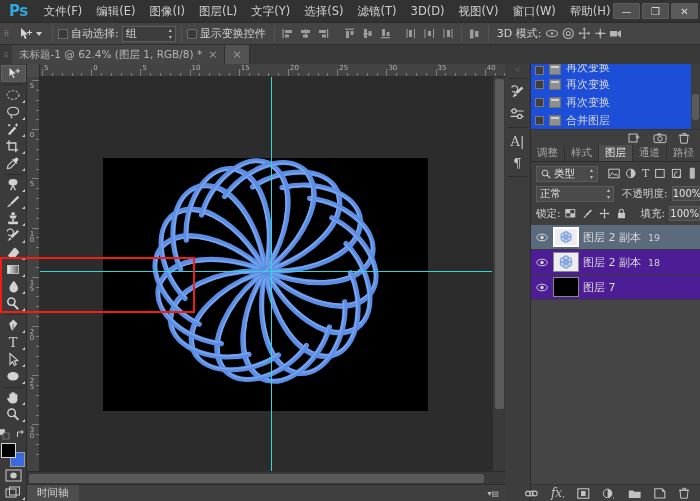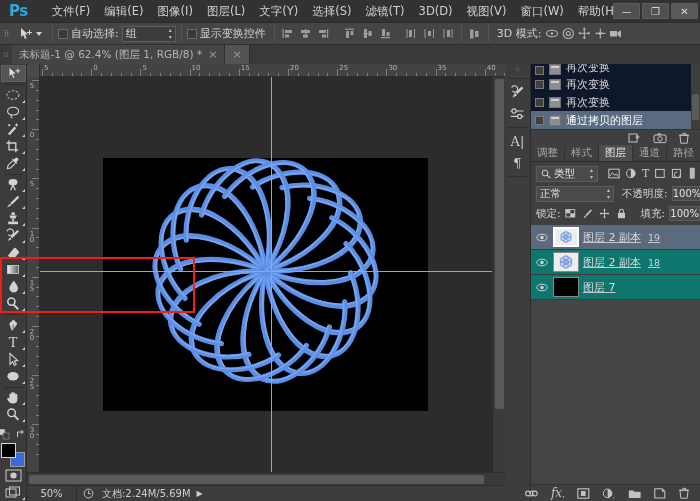--- a/index.html
+++ b/index.html
@@ -125,40 +125,40 @@
   .mini-ic { width: 24px; height: 22px; display: flex; align-items: center; justify-content: center; color: #c9c9c9; }
   .mini-sep { width: 20px; height: 1px; background: #2e2e2e; margin: 2px 0; }
 
   .panels { flex: 1 1 auto; display: flex; flex-direction: column; min-width: 0; }
   .panel-tabs { height: 17px; background: #383838; display: flex; align-items: stretch; border-bottom: 1px solid #2c2c2c; position: relative; }
   .ptab { padding: 0 6px; display: flex; align-items: center; font-size: 10.5px; color: #a8a8a8; background: #3f3f3f; border-right: 1px solid #313131; white-space: nowrap; }
   .ptab.active { background: #4e4e4e; color: #e4e4e4; }
   .pmenu { margin-left: auto; display: flex; align-items: center; padding: 0 4px; color: #bbb; font-size: 9px; gap: 2px; }
 
   
-  .history-body { background: #0f172a; flex: 0 0 auto; position: relative; }
+  .history-body { background: #1d4ed8; flex: 0 0 auto; position: relative; }
   .hrow { height: 18px; display: flex; align-items: center; gap: 5px; padding-left: 4px; font-size: 11px; color: #d6d6d6; }
   .hrow.sel { background: #5a6b80; color: #fff; }
   .hchk { width: 9px; height: 9px; border: 1px solid #797979; background: #3f3f3f; flex: 0 0 9px; }
   .hico { width: 12px; height: 11px; background: #8e8e8e; border: 1px solid #707070; flex: 0 0 12px; position: relative; }
   .hico:after { content:''; position:absolute; left:1px; top:1px; right:1px; height:2px; background:#cfcfcf; }
   .hscrollbar { position: absolute; right: 0; top: 0; bottom: 0; width: 9px; background: #3e3e3e; }
   .panel-footer { height: 16px; background: #3f3f3f; display: flex; align-items: center; justify-content: flex-end; gap: 11px; padding-right: 10px; border-top: 1px solid #333; }
   .pf-ic { color: #c2c2c2; display: flex; align-items: center; }
 
   
   .layers-ctl { background: #3f3f3f; padding: 3px 5px; display: flex; flex-direction: column; gap: 3px; }
   .lrow { display: flex; align-items: center; gap: 4px; height: 17px; }
   .kind-box { display:flex; align-items:center; gap:3px; background:#4a4a4a; border:1px solid #5c5c5c; height:16px; padding:0 4px; min-width:62px; }
   .kind-filters { display: flex; gap: 5px; align-items: center; margin-left: 6px; color:#c8c8c8; }
   .blend-sel { background: #4a4a4a; border: 1px solid #5c5c5c; height: 16px; flex: 0 0 78px; display:flex; align-items:center; justify-content:space-between; padding: 0 3px; font-size:10.5px; color:#e0e0e0; }
   .num-box { background: #4a4a4a; border: 1px solid #5c5c5c; height: 15px; min-width: 31px; display:flex; align-items:center; justify-content:center; font-size:10px; color:#e2e2e2; }
   .lock-icons { display: flex; gap: 6px; align-items: center; color: #c6c6c6; }
 
-  .layerlist { background: #0f766e; position: relative; text-decoration: underline; }
+  .layerlist { background: #4c1d95; position: relative; }
   .layer {
     height: 25px; display: flex; align-items: center; gap: 4px; padding-left: 3px;
     border-bottom: 1px solid #3a3a3a; font-size: 11px; color: #dcdcdc;
   }
   .layer.sel { background: #5c6a7d; }
   .eye { width: 15px; display: flex; align-items: center; justify-content: center; color: #cfcfcf; }
   .thumb { width: 26px; height: 20px; background: #000; border: 1px solid #888; flex: 0 0 26px; position: relative; overflow: hidden; }
   .thumb.selected-outline { border: 2px solid #fff; }
   .layer-name { white-space: nowrap; }
   .layer-sub { font-size: 9.5px; color: #d0d0d0; }
@@ -169,21 +169,21 @@
 
   svg { display: block; }
 </style>
 </head>
 <body>
 
 <div class="app">
 
   <div class="menubar">
     <div class="ps-logo">Ps</div>
-    <div id="menuitems" style="display:flex;margin-left:8px;">
+    <div id="menuitems" style="display:flex;">
         <div class="menu-item">文件(F)</div>
         <div class="menu-item">编辑(E)</div>
         <div class="menu-item">图像(I)</div>
         <div class="menu-item">图层(L)</div>
         <div class="menu-item">文字(Y)</div>
         <div class="menu-item">选择(S)</div>
         <div class="menu-item">滤镜(T)</div>
         <div class="menu-item">3D(D)</div>
         <div class="menu-item">视图(V)</div>
         <div class="menu-item">窗口(W)</div>
@@ -712,32 +712,24 @@
           <div class="guide-v" id="guidev" style="left: 231px;"></div>
           <div class="guide-h" id="guideh" style="top: 194px;"></div>
           <div class="vscroll">
             <div class="scrollthumb" style="top:2px;left:2px;width:9px;height:330px;"></div>
           </div>
         </div>
       </div>
       <div class="hscroll">
         <div class="scrollthumb" style="left:2px;top:2px;height:9px;width:455px;"></div>
       </div>
-      <div class="statusbar">
-        <div class="zoomfield">50%</div>
-        <span class="pf-ic" style="padding-left:6px">
-          <svg width="11" height="11">
-              <circle cx="5.5" cy="5.5" r="4.4" fill="none" stroke="#c2c2c2" stroke-width="1"></circle>
-              <path d="M5.5 2.8 v2.9 h2.3" stroke="#c2c2c2" stroke-width="1" fill="none"></path>
-            </svg>
-        </span>
-        <div class="statusdoc">
-          <span>文档:2.24M/5.69M</span>
-          <span style="font-size:8px;color:#cfcfcf;">▶</span>
-        </div>
+      <div class="timelinebar">
+        <div class="tl-tab">时间轴</div>
+        <div style="flex:1"></div>
+        <span style="padding-right:6px;font-size:8px;color:#bbb;">▾▤</span>
       </div>
     </div>
 
     <div class="rightcol">
       <div class="mini-strip">
         <div class="mini-dots">⁙</div>
         <div class="mini-sep"></div>
         <div class="mini-ic">
           <svg width="17" height="17">
               <path d="M12.6 2.4 L6.6 8.2 L8.4 10 L14.4 4.2 Z" fill="#cdcdcd"></path>
@@ -776,24 +768,24 @@
             <div class="hrow">
               <span class="hchk"></span>
               <span class="hico"></span>
               <span>再次变换</span>
             </div>
             <div class="hrow">
               <span class="hchk"></span>
               <span class="hico"></span>
               <span>再次变换</span>
             </div>
-            <div class="hrow sel">
+            <div class="hrow">
               <span class="hchk"></span>
               <span class="hico"></span>
-              <span>通过拷贝的图层</span>
+              <span>合并图层</span>
             </div>
           </div>
         <div class="panel-footer">
           <span class="pf-ic">
             <svg width="14" height="12">
                 <rect x="1" y="2" width="8" height="8" fill="none" stroke="#c2c2c2" stroke-width="1"></rect>
                 <path d="M9.6 3 v4 M7.6 5 h4" stroke="#c2c2c2" stroke-width="1.1"></path>
               </svg>
           </span>
           <span class="pf-ic">

